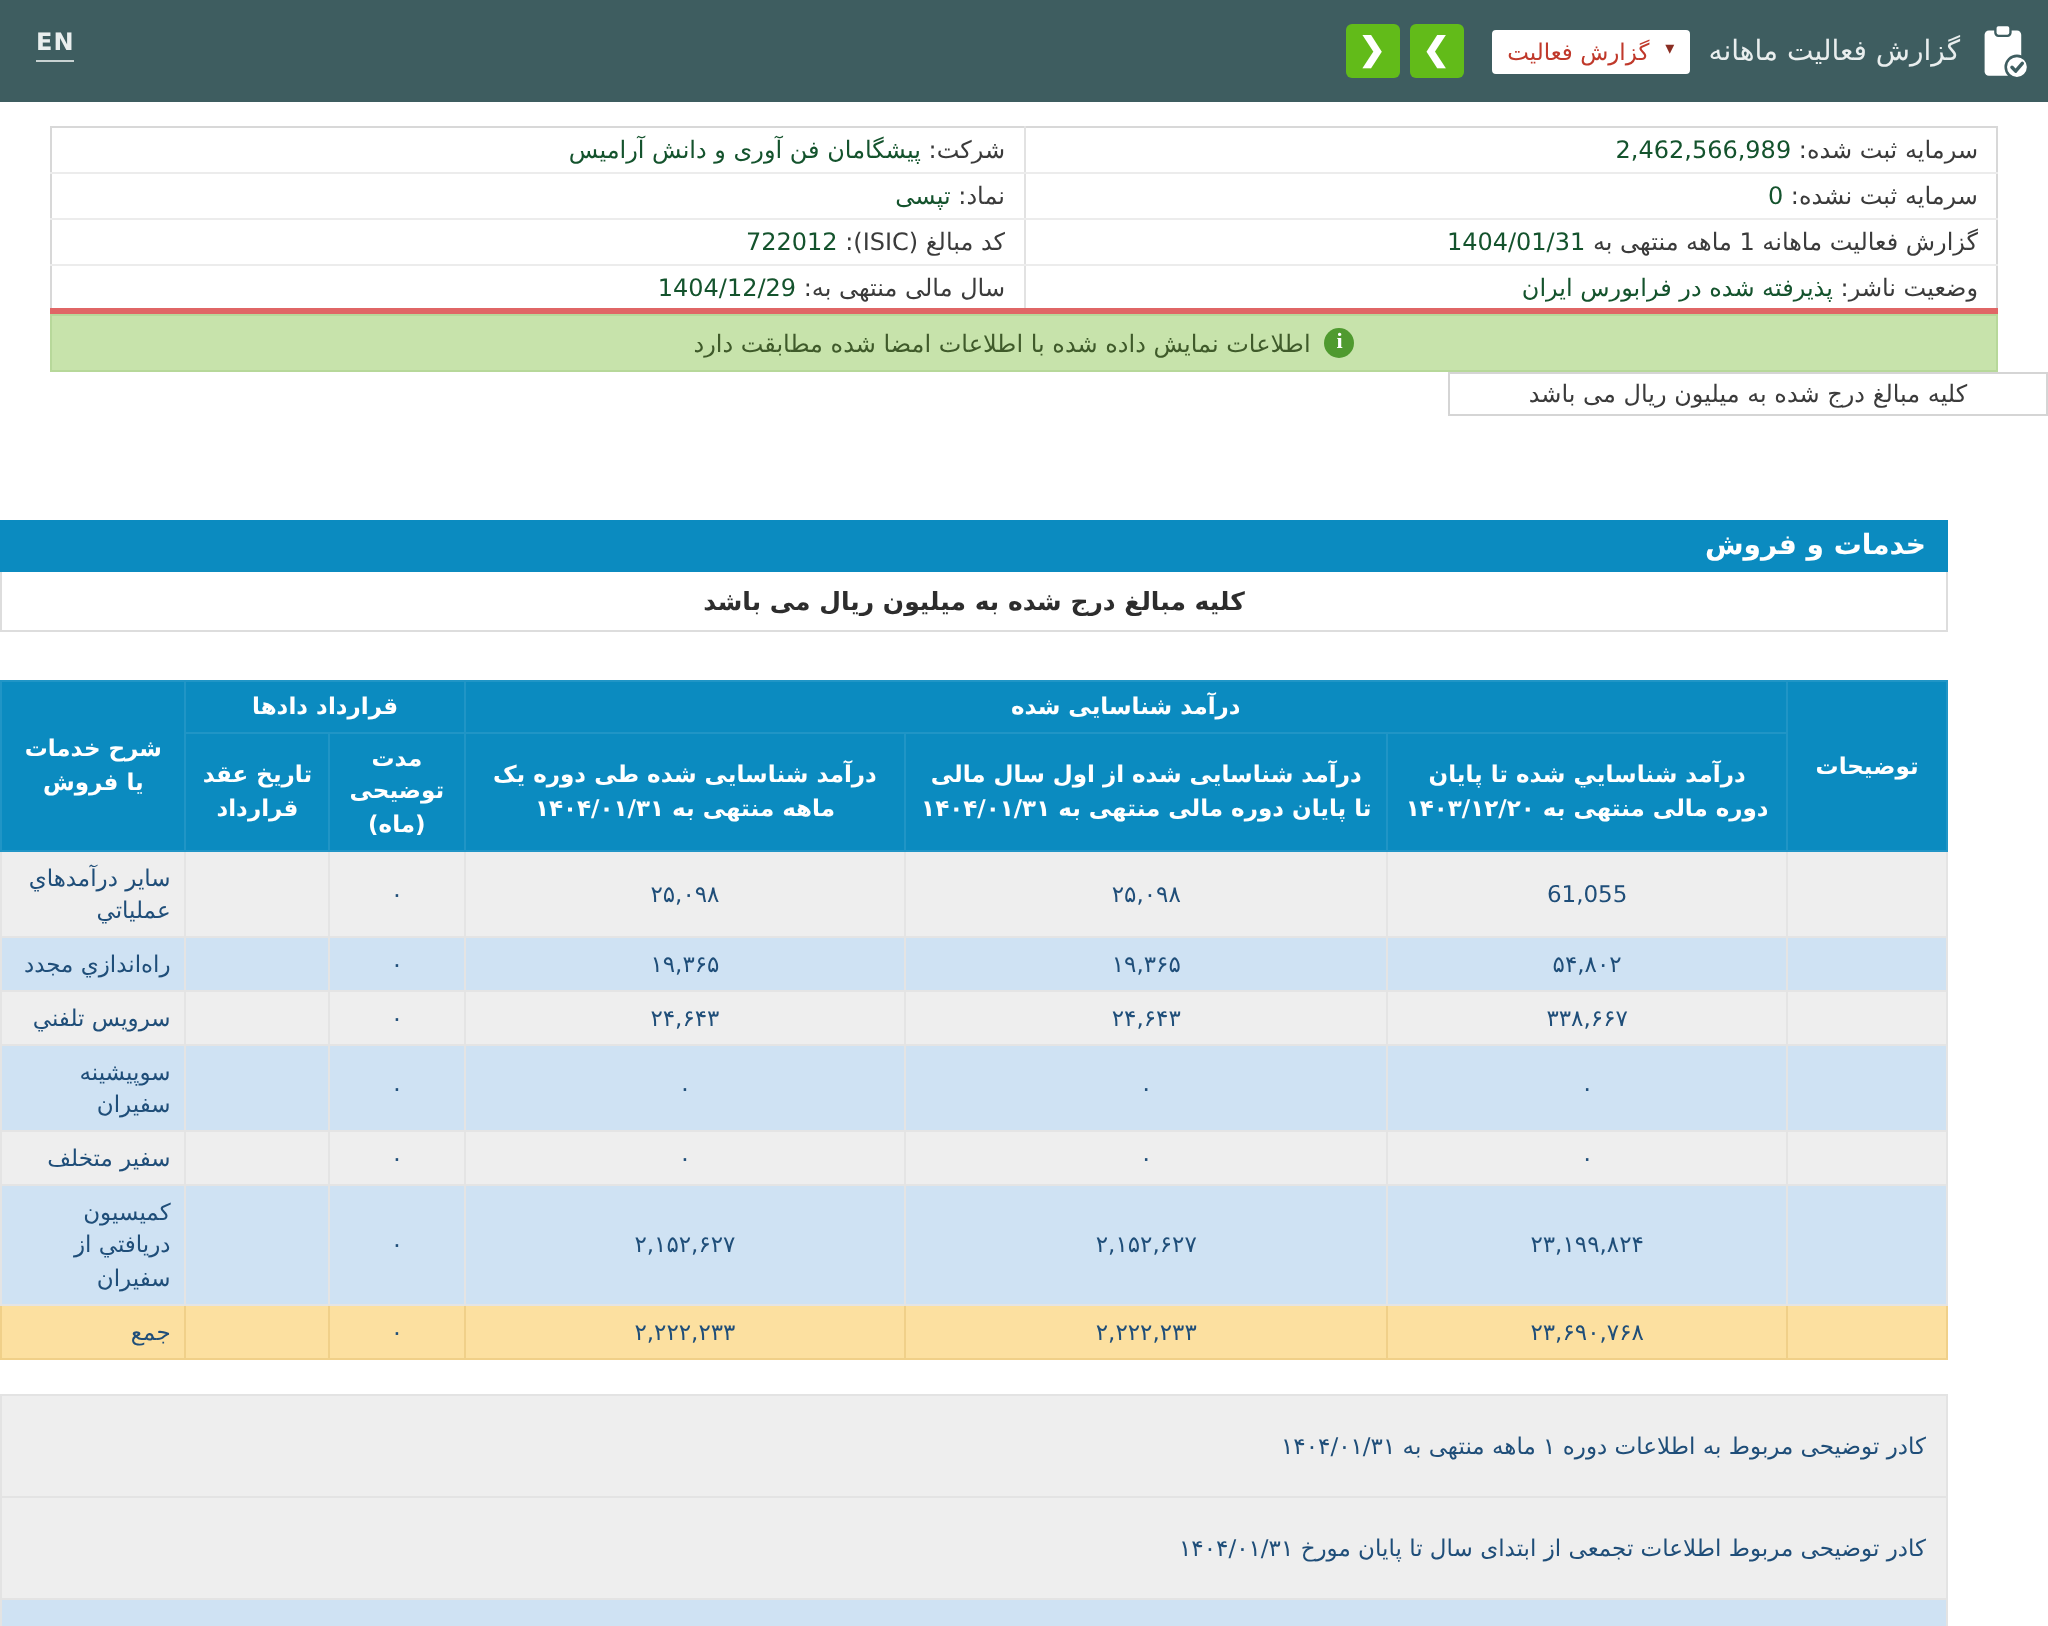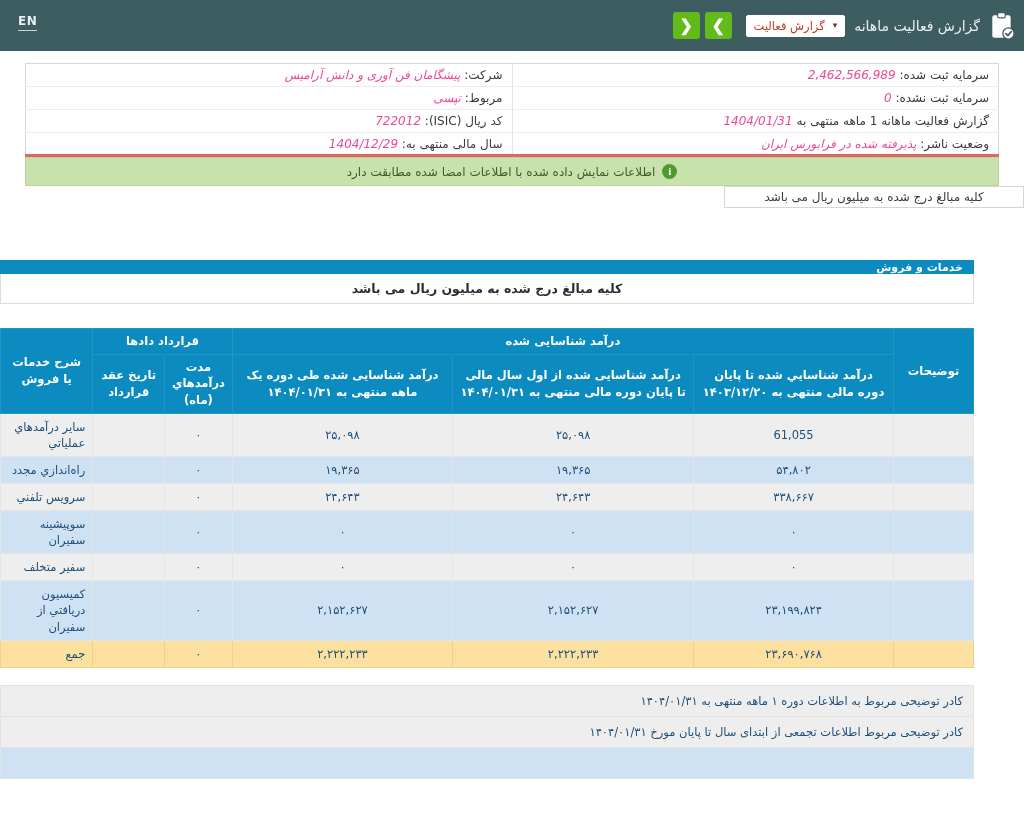--- a/index.html
+++ b/index.html
@@ -104,21 +104,21 @@
     border-bottom: 1px solid #ececec;
     font-size: 12px;
     color: #444;
     vertical-align: middle;
     white-space: nowrap;
     overflow: hidden;
   }
   table.info tr:last-child td { border-bottom: none; }
   table.info td.sep { border-left: 1px solid #e2e2e2; }
   .lbl { color: #3b3b3b; }
-  .val { color: #ec4899; font-style: italic; }
+  .val { color: #14532d; }
 
   
   .notice {
     width: 974px;
     margin: 0 auto;
     background: #c7e3ab;
     border: 1px solid #b7d89a;
     height: 29px;
     display: flex;
     align-items: center;
@@ -152,23 +152,23 @@
     color: #3b3b3b;
   }
   .millionrow { display:flex; justify-content:flex-end; padding-left:674px; }
 
   
   .section-wrap { width: 999px; margin: 0 auto 0 0; padding-right: 25px; }
   .section-head {
     background: #0d8fc4;
     background: #0b8bc0;
     color: #ffffff;
-    font-size: 11px;
-    font-weight: bold;
-    height: 14px;
+    font-size: 14px;
+    font-weight: bold;
+    height: 26px;
     display: flex;
     align-items: center;
     padding: 0 11px;
   }
   .section-sub {
     border: 1px solid #dddddd;
     border-top: none;
     background: #ffffff;
     height: 30px;
     display: flex;
@@ -222,21 +222,21 @@
   
   .noteswrap { width: 999px; margin: 17px auto 0 0; padding-right: 25px; }
   table.notes {
     width: 100%;
     border-collapse: collapse;
     table-layout: fixed;
     font-size: 11.5px;
   }
   table.notes td {
     border: 1px solid #e3e3e3;
-    padding: 8px 10px;
+    padding: 18px 10px;
     height: 22px;
     color: #1f4e79;
     text-align: right;
   }
   table.notes tr.odd td  { background: #eeeeee; }
   table.notes tr.even td { background: #cfe2f3; }
 </style>
 </head>
 <body>
 
@@ -277,31 +277,31 @@
             <span class="lbl">شرکت:</span>
             <span class="val">پیشگامان فن آوری و دانش آرامیس</span>
           </td>
         </tr>
         <tr>
           <td class="sep">
             <span class="lbl">سرمایه ثبت نشده:</span>
             <span class="val">0</span>
           </td>
           <td>
-            <span class="lbl">مربوط:</span>
+            <span class="lbl">نماد:</span>
             <span class="val">تپسی</span>
           </td>
         </tr>
         <tr>
           <td class="sep">
             <span class="lbl">گزارش فعالیت ماهانه 1 ماهه منتهی به</span>
             <span class="val">1404/01/31</span>
           </td>
           <td>
-            <span class="lbl">کد ریال (ISIC):</span>
+            <span class="lbl">کد مبالغ (ISIC):</span>
             <span class="val">722012</span>
           </td>
         </tr>
         <tr>
           <td class="sep">
             <span class="lbl">وضعیت ناشر:</span>
             <span class="val">پذیرفته شده در فرابورس ایران</span>
           </td>
           <td>
             <span class="lbl">سال مالی منتهی به:</span>
@@ -341,21 +341,21 @@
         <tr>
           <th rowspan="2">توضیحات</th>
           <th colspan="3">درآمد شناسایی شده</th>
           <th colspan="2">قرارداد دادها</th>
           <th rowspan="2">شرح خدمات یا فروش</th>
         </tr>
         <tr>
           <th>درآمد شناسايي شده تا پایان دوره مالی منتهی به ۱۴۰۳/۱۲/۲۰</th>
           <th>درآمد شناسایی شده از اول سال مالی تا پایان دوره مالی منتهی به ۱۴۰۴/۰۱/۳۱</th>
           <th>درآمد شناسایی شده طی دوره یک ماهه منتهی به ۱۴۰۴/۰۱/۳۱</th>
-          <th>مدت درآمدهاي (ماه)</th>
+          <th>مدت توضیحی (ماه)</th>
           <th>تاریخ عقد قرارداد</th>
         </tr>
       </thead>
       <tbody>
         <tr class="odd">
           <td class="num"></td>
           <td class="num">61,055</td>
           <td class="num">۲۵,۰۹۸</td>
           <td class="num">۲۵,۰۹۸</td>
           <td class="num">٠</td>

